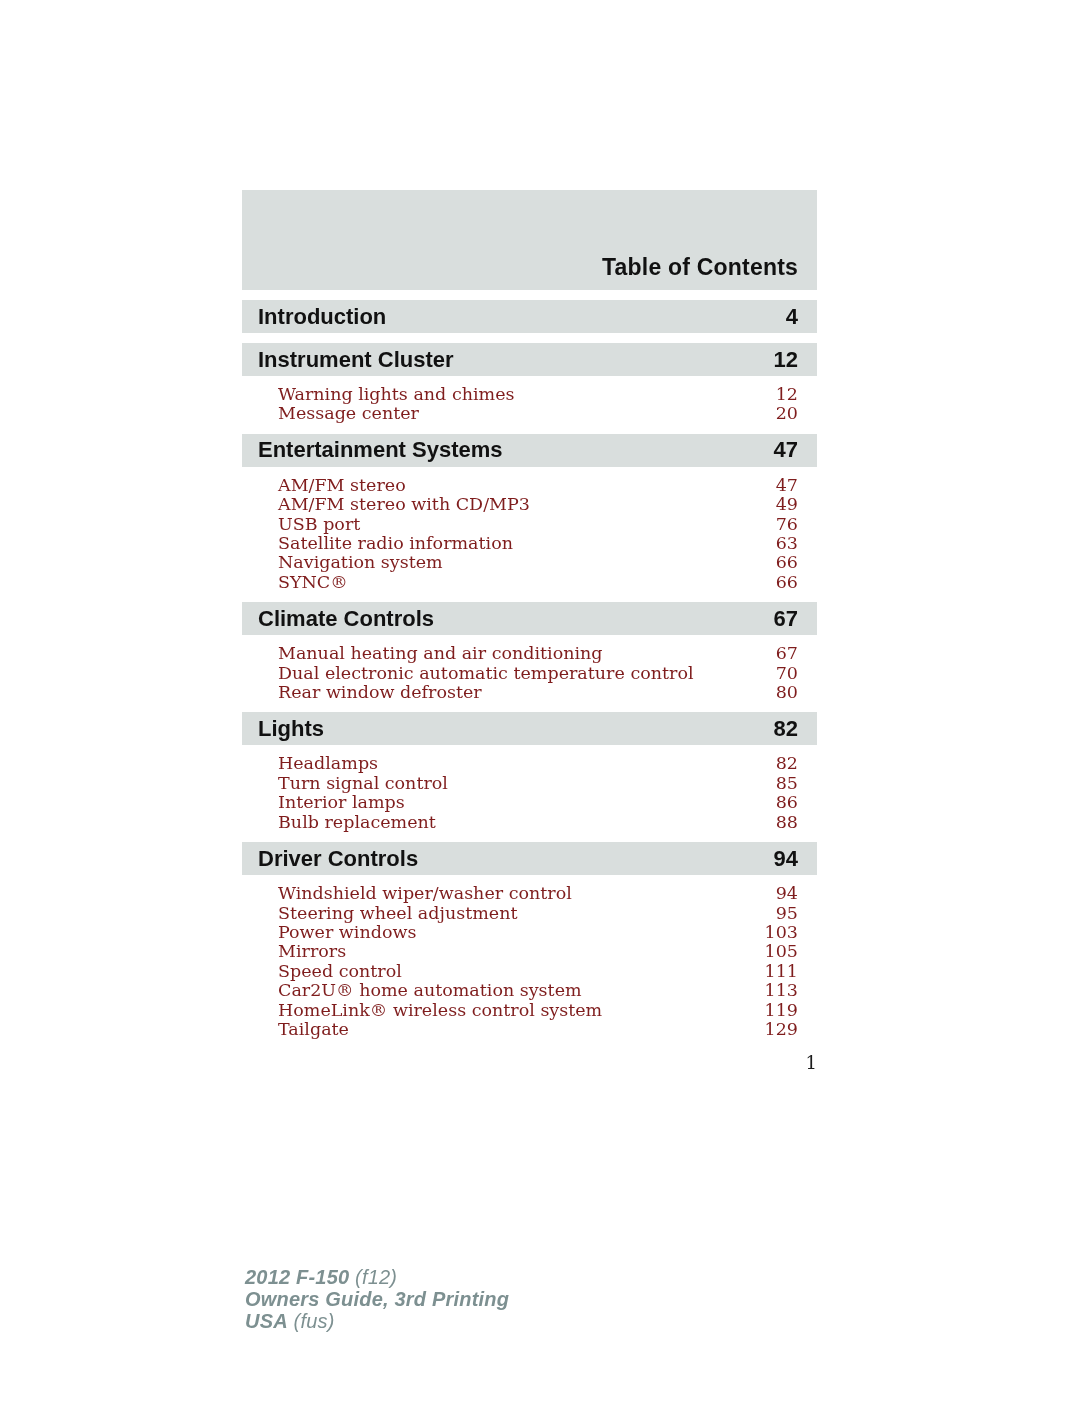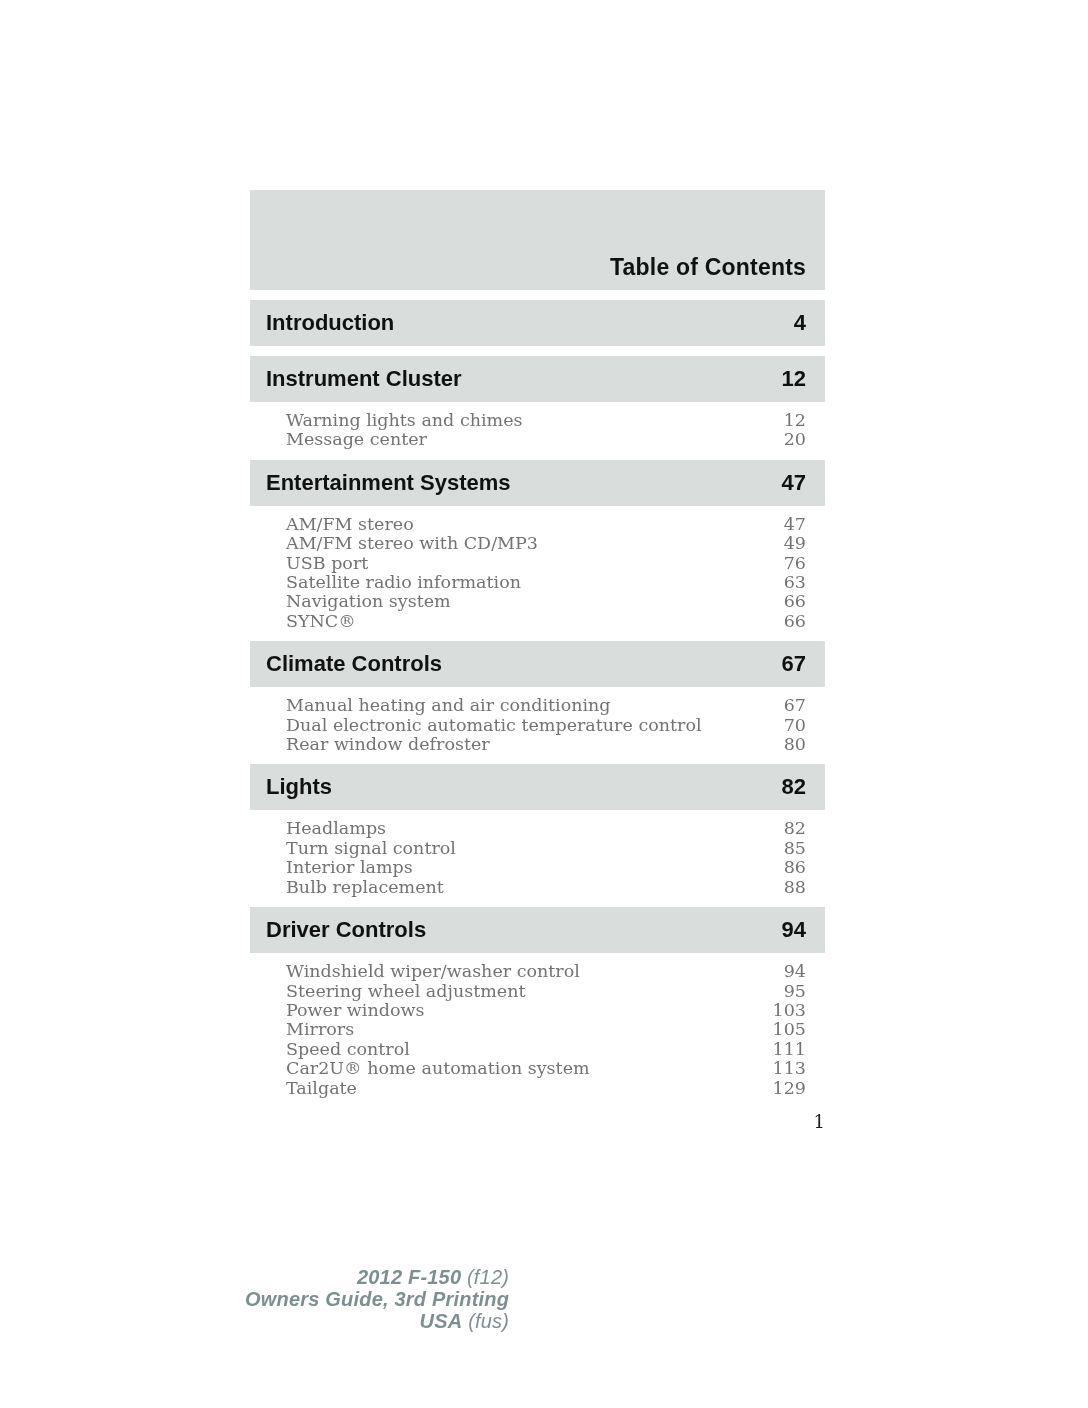--- a/index.html
+++ b/index.html
@@ -5,41 +5,41 @@
   * { margin: 0; padding: 0; box-sizing: border-box; }
   html, body { background: #ffffff; }
   body {
     width: 1088px; height: 1408px;
     position: relative;
     font-family: "Liberation Sans", sans-serif;
     color: #161616;
   }
   .page-col {
     position: absolute;
-    left: 250px; top: 190px;
+    left: 242px; top: 190px;
     width: 575px;
   }
   .toc-header {
     background: #d9dedd;
     height: 100px;
     display: flex;
     align-items: flex-end;
     justify-content: flex-end;
     padding: 0 19px 9px 16px;
     margin-bottom: 9px;
   }
   .toc-title {
     font-size: 23px;
     font-weight: bold;
     letter-spacing: 0.2px;
     color: #111;
   }
   .section-bar {
     background: #d9dedd;
-    height: 46px;
+    height: 33px;
     display: flex;
     align-items: center;
     justify-content: space-between;
     padding: 0 19px 0 16px;
     margin-top: 10px;
   }
   .section-bar .label,
   .section-bar .pagenum {
     font-size: 22px;
     font-weight: bold;
@@ -51,40 +51,39 @@
     padding-left: 36px;
     padding-right: 19px;
   }
   .item-row {
     display: flex;
     align-items: baseline;
     justify-content: space-between;
     font-family: "DejaVu Serif", "Liberation Serif", serif;
     font-size: 17.5px;
     line-height: 19.4px;
-    color: #737373;
+    color: #7f1d1d;
     white-space: nowrap;
   }
   .item-row .pagenum { font-weight: normal; }
   .folio {
     margin-top: 13px;
     text-align: right;
     font-family: "DejaVu Serif", "Liberation Serif", serif;
     font-size: 18px;
     color: #1c1c1c;
   }
   .doc-footer {
     position: absolute;
     left: 245px; top: 1266px;
     font-style: italic;
     font-size: 20px;
     line-height: 22px;
     color: #7d9091;
     letter-spacing: 0.2px;
-    text-align: right;
   }
   .doc-footer .b { font-weight: bold; }
 </style>
 </head>
 <body>
 
 <div class="page-col">
 
   <div class="toc-header">
     <span class="toc-title">Table of Contents</span>
@@ -238,20 +237,24 @@
   <div class="item-row">
     <span>Speed control</span>
     <span class="pagenum">111</span>
   </div>
 
   <div class="item-row">
     <span>Car2U® home automation system</span>
     <span class="pagenum">113</span>
   </div>
 
+  <div class="item-row">
+    <span>HomeLink® wireless control system</span>
+    <span class="pagenum">119</span>
+  </div>
 
   <div class="item-row">
     <span>Tailgate</span>
     <span class="pagenum">129</span>
   </div>
 </div>
   </section>
 </div>
 
   <div class="folio">1</div>

